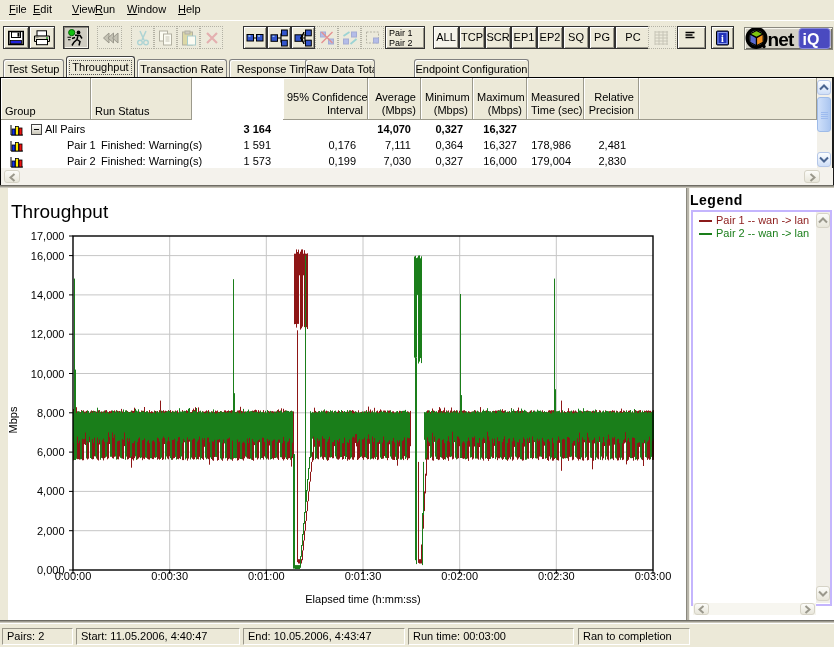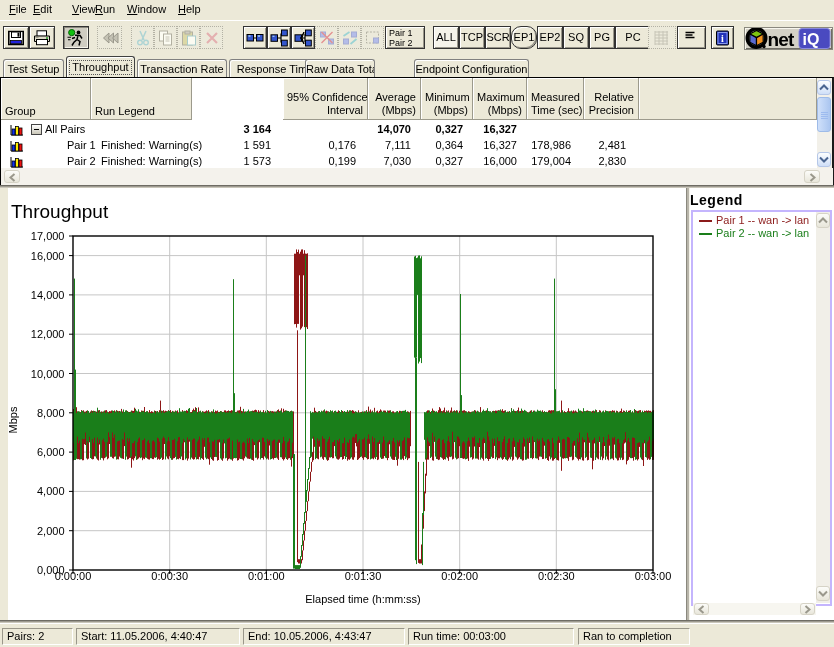--- a/index.html
+++ b/index.html
@@ -164,21 +164,21 @@
       <svg width="17" height="16" viewBox="0 0 17 16">
         <rect x="2" y="2" width="12" height="11" fill="none" stroke="#b4b2a4" stroke-dasharray="2 1.4"></rect>
         <rect x="9" y="8" width="5" height="5" fill="#b4bce8" stroke="#a4acd4"></rect>
       </svg>
     </div>
 
 <div class="tbtn" style="left:385px;width:40px;font-size:9px;line-height:10px;text-align:left;padding:1px 0 0 3px">Pair 1<br>Pair 2</div>
 <div class="txtbtn" style="left:433px;width:26px;background:#f5f3ea;">ALL</div>
     <div class="txtbtn" style="left:459px;width:26px;">TCP</div>
     <div class="txtbtn" style="left:485px;width:26px;">SCR</div>
-    <div class="txtbtn" style="left:511px;width:26px;border-radius:10px;">EP1</div>
+    <div class="txtbtn" style="left:511px;width:26px;">EP1</div>
     <div class="txtbtn" style="left:537px;width:26px;">EP2</div>
     <div class="txtbtn" style="left:563px;width:26px;">SQ</div>
     <div class="txtbtn" style="left:589px;width:26px;">PG</div>
     <div class="txtbtn" style="left:615px;width:36px;">PC</div>
 
 <div class="tbtn dis" style="left:648px;width:28px">
       <svg width="18" height="16" viewBox="0 0 18 16">
         <path d="M2 1v14M6 1v14M10 1v14M14 1v14M2 2h13M2 5h13M2 8h13M2 11h13M2 14h13" stroke="#c6c4b6"></path>
       </svg>
     </div>
@@ -215,21 +215,21 @@
   <div class="tab" style="left:3px;width:61px">Test Setup</div>
   <div class="tab active" style="left:66px;width:69px"><i>Throughput</i></div>
   <div class="tab" style="left:137px;width:90px">Transaction Rate</div>
   <div class="tab" style="left:229px;width:92px">Response Time</div>
   <div class="tab" style="left:305px;width:70px">Raw Data Totals</div>
   <div class="tab" style="left:414px;width:115px">Endpoint Configuration</div>
 </div>
 
 <div id="grid">
 <div class="hcell" style="left:0;width:90px;padding-top:27px">Group</div>
-<div class="hcell" style="left:90px;width:101px;padding-top:27px">Run Legend</div>
+<div class="hcell" style="left:90px;width:101px;padding-top:27px">Run Status</div>
 <div class="hcell hr" style="left:282px;width:85px">95% Confidence<br>Interval</div>
 <div class="hcell hr" style="left:367px;width:53px">Average<br>(Mbps)</div>
 <div class="hcell hr" style="left:420px;width:52px">Minimum<br>(Mbps)</div>
 <div class="hcell hr" style="left:472px;width:54px">Maximum<br>(Mbps)</div>
 <div class="hcell hr" style="left:526px;width:57px">Measured<br>Time (sec)</div>
 <div class="hcell hr" style="left:583px;width:55px">Relative<br>Precision</div>
 <div class="hcell" style="left:638px;width:178px"></div>
 
 <svg class="abs" style="left:9px;top:47px" width="14" height="11" viewBox="0 0 14 11">
       <path d="M1 0 V10 H13" stroke="#000" fill="none"></path>

